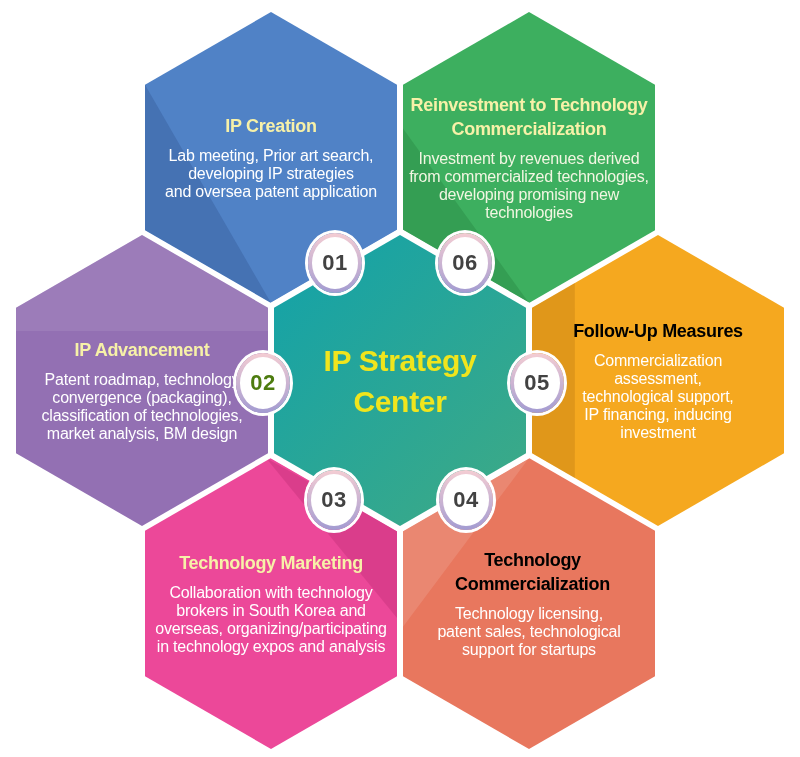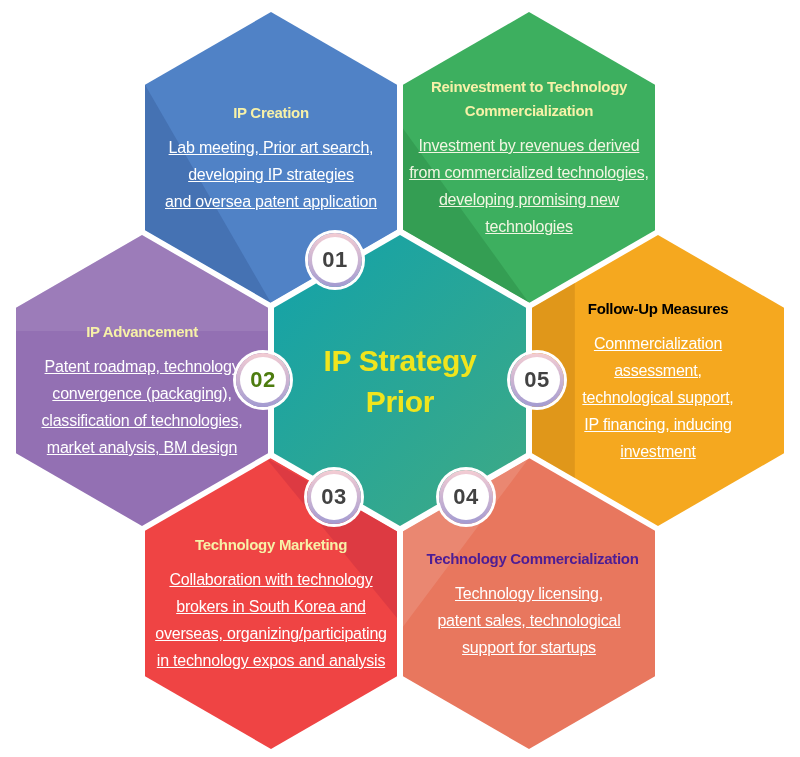--- a/index.html
+++ b/index.html
@@ -16,30 +16,29 @@
   .hex{
     position:absolute;
     width:252px;height:291px;
     clip-path:polygon(50% 0%,100% 25%,100% 75%,50% 100%,0% 75%,0% 25%);
     display:flex;flex-direction:column;justify-content:center;align-items:center;
     text-align:center;
   }
   .hex-facet{position:absolute;inset:0;z-index:0;pointer-events:none;}
   .hex-title{
     position:relative;z-index:1;
-    font-size:15px;font-weight:bold;letter-spacing:-0.3px;
+    font-size:18px;font-weight:bold;letter-spacing:-0.3px;
     line-height:24px;margin-bottom:9px;
     white-space:pre-line;
   }
   .hex-body{
     position:relative;z-index:1;
     font-size:16px;letter-spacing:-0.2px;
-    line-height:27px;
+    line-height:18px;
     white-space:pre-line;
-    text-decoration:underline;
   }
 
   .pos-nw{left:145px;top:12px;}
   .pos-ne{left:403px;top:12px;}
   .pos-w{left:16px;top:235px;}
   .pos-e{left:532px;top:235px;}
   .pos-sw{left:145px;top:458px;}
   .pos-se{left:403px;top:458px;}
 
   
@@ -62,21 +61,21 @@
     background:linear-gradient(135deg,var(--cFrom,#12a2aa),var(--cTo,#3faa84));
     display:flex;align-items:center;justify-content:center;text-align:center;
   }
   .center-title{
     font-size:30px;font-weight:bold;line-height:41px;
     white-space:pre-line;letter-spacing:-0.3px;
   }
 
   
   .node{
-    position:absolute;width:54px;height:54px;border-radius:50%;
+    position:absolute;width:54px;height:60px;border-radius:50%;
     background:linear-gradient(180deg,var(--ringTop,#f4cdd3),var(--ringBottom,#a39bd1));
     box-shadow:0 0 0 3px #ffffff;
     z-index:5;
   }
   .node-inner{
     position:absolute;inset:4px;border-radius:50%;background:#ffffff;
     display:flex;align-items:center;justify-content:center;
     font-size:22px;font-weight:600;letter-spacing:0.5px;
   }
   .pos-n01{left:308px;top:233px;}
@@ -121,52 +120,55 @@
   <div class="hex pos-e" style="background: rgb(245, 168, 31);">
     <div class="hex-facet facet-e"></div>
     <div class="hex-title" style="color: #000000;">Follow-Up Measures</div>
     <div class="hex-body" style="color: rgb(255, 255, 255);">Commercialization
 assessment,
 technological support,
 IP financing, inducing
 investment</div>
   </div>
 
-  <div class="hex pos-sw" style="background: #ef4444; align-items: center;">
+  <div class="hex pos-sw" style="background: #ec4899; align-items: center;">
     <div class="hex-facet facet-sw"></div>
     <div class="hex-title" style="color: rgb(247, 241, 168);">Technology Marketing</div>
     <div class="hex-body" style="color: rgb(255, 255, 255);">Collaboration with technology
 brokers in South Korea and
 overseas, organizing/participating
 in technology expos and analysis</div>
   </div>
 
   <div class="hex pos-se" style="background: rgb(232, 119, 94);">
     <div class="hex-facet facet-se"></div>
-    <div class="hex-title" style="color: #4c1d95; padding-left: 7px;">Technology Commercialization</div>
+    <div class="hex-title" style="color: #000000; padding-left: 7px;">Technology Commercialization</div>
     <div class="hex-body" style="color: rgb(255, 255, 255);">Technology licensing,
 patent sales, technological
 support for startups</div>
   </div>
 
   <div class="center-wrap"></div>
   <div class="hex-center" style="--cFrom: #12a2aa; --cTo: #3faa84;">
     <div class="center-title" style="color: rgb(240, 229, 29);">IP Strategy
-Prior</div>
+Center</div>
   </div>
 
   <div class="node pos-n01" style="--ringTop: #f4cdd3; --ringBottom: #a39bd1;">
     <div class="node-inner" style="color: rgb(66, 66, 66);">01</div>
   </div>
   <div class="node pos-n02" style="--ringTop: #f4cdd3; --ringBottom: #a39bd1;">
     <div class="node-inner" style="color: #4d7c0f;">02</div>
   </div>
   <div class="node pos-n03" style="--ringTop: #f4cdd3; --ringBottom: #a39bd1;">
     <div class="node-inner" style="color: rgb(66, 66, 66);">03</div>
   </div>
   <div class="node pos-n04" style="--ringTop: #f4cdd3; --ringBottom: #a39bd1;">
     <div class="node-inner" style="color: rgb(66, 66, 66);">04</div>
   </div>
   <div class="node pos-n05" style="--ringTop: #f4cdd3; --ringBottom: #a39bd1;">
     <div class="node-inner" style="color: rgb(66, 66, 66); text-align: center;">05</div>
   </div>
+  <div class="node pos-n06" style="--ringTop: #f4cdd3; --ringBottom: #a39bd1;">
+    <div class="node-inner" style="color: rgb(66, 66, 66);">06</div>
+  </div>
 
 </div>
 
 </body></html>

